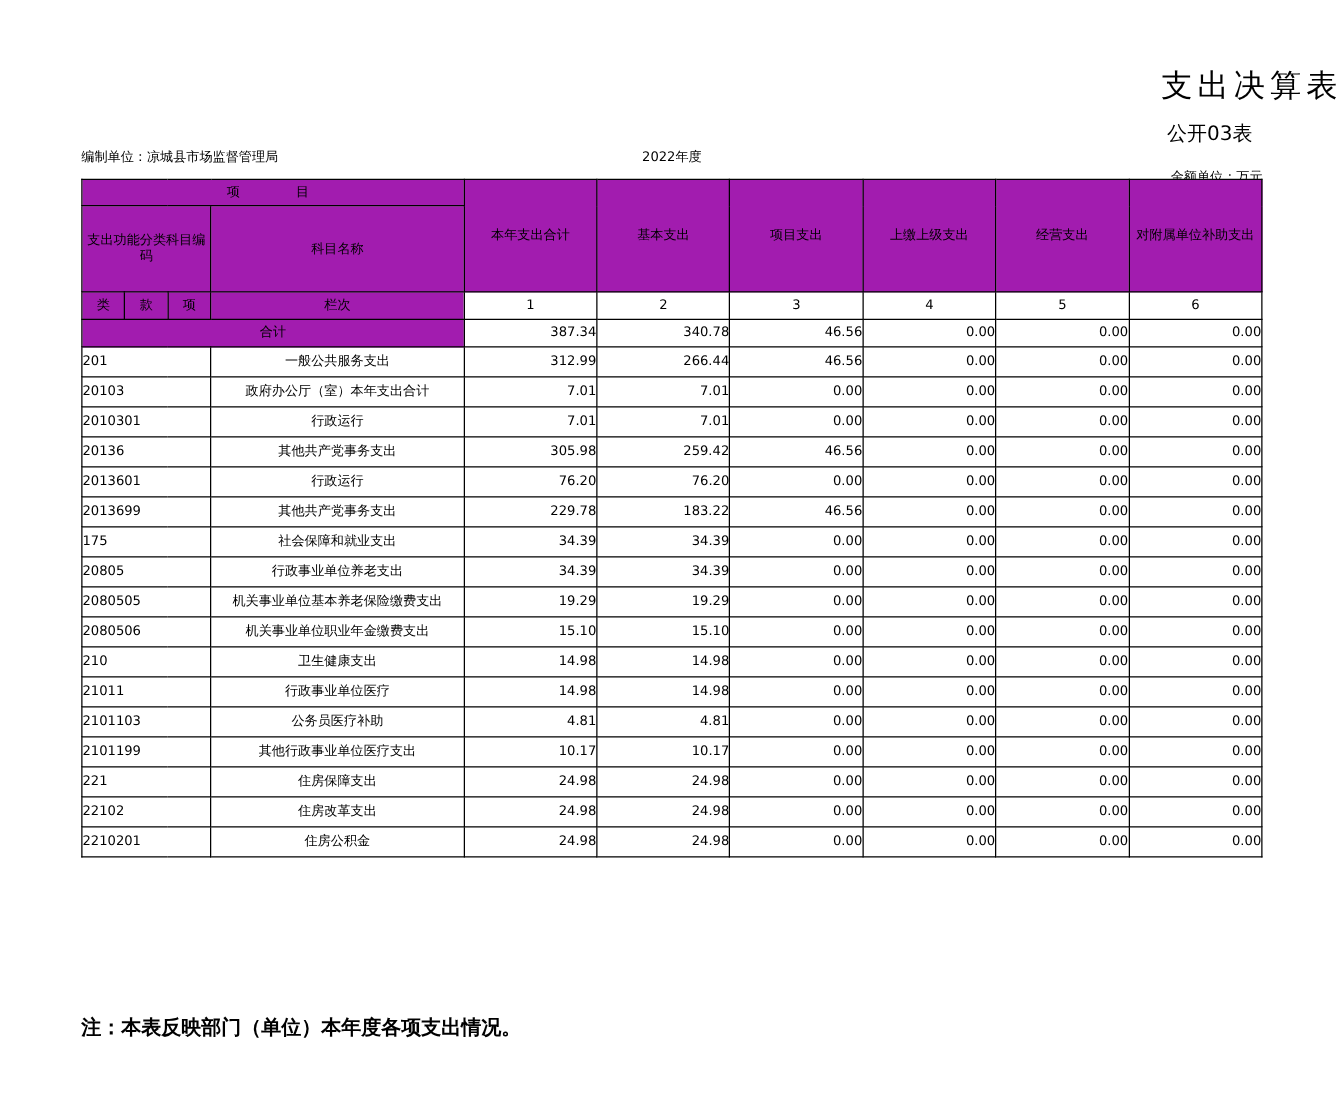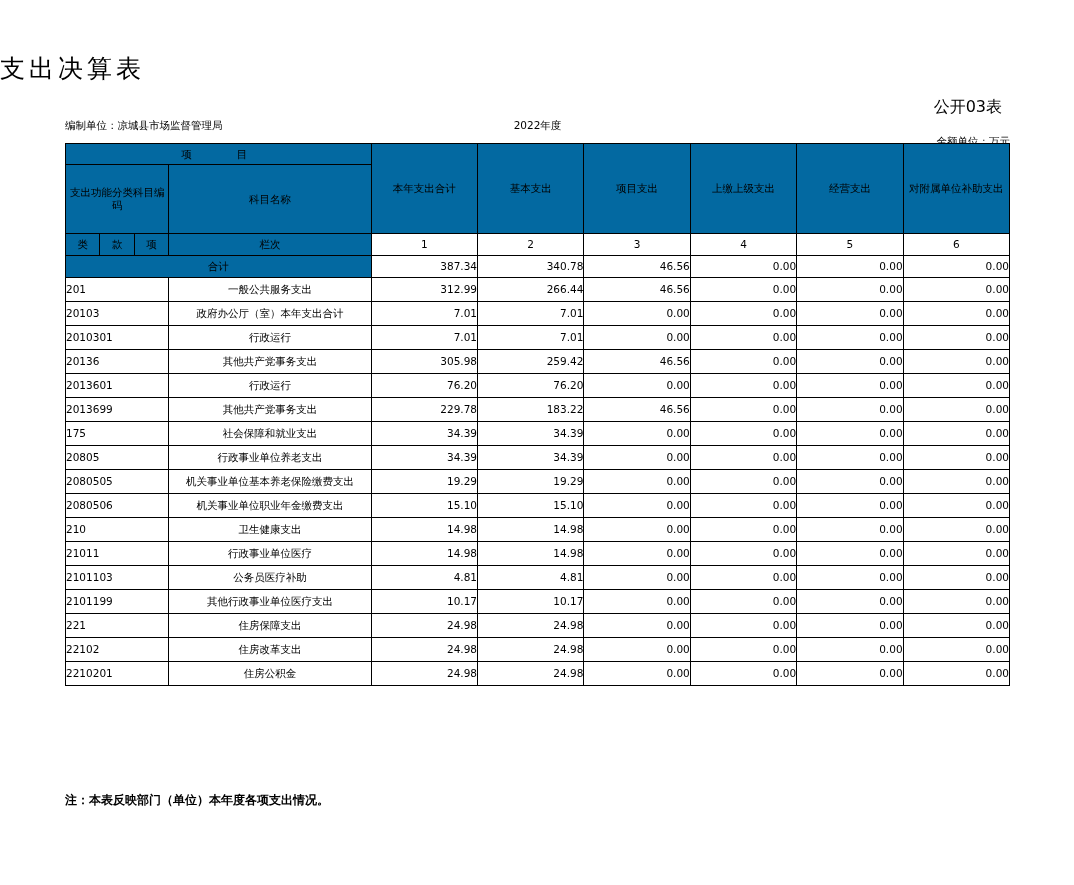--- a/index.html
+++ b/index.html
@@ -18,21 +18,21 @@
   .page {
     position: relative;
     width: 1074px;
     height: 885px;
   }
   .doc-title {
     position: absolute;
     top: 52px;
     left: 0;
     width: 1074px;
-    text-align: left;
+    text-align: right;
     font-size: 25px;
     letter-spacing: 4px;
     font-family: Liberation Mono, monospace;
     font-weight: normal;
   }
   .form-code {
     position: absolute;
     top: 97px;
     right: 72px;
     font-size: 16px;
@@ -74,21 +74,21 @@
   }
   table.main td, table.main th {
     border: 1px solid #000000;
     padding: 0;
     font-weight: normal;
     font-size: 10.5px;
     line-height: 1.2;
     vertical-align: middle;
   }
   .hdr {
-    background: #0369a1;
+    background: #a21caf;
     text-align: center;
   }
   .hdr-item {
     height: 20px;
     letter-spacing: 8px;
   }
   .hdr-tall {
     height: 68px;
     text-align: center;
   }
@@ -119,23 +119,23 @@
     height: 23px;
   }
   .num-cell {
     text-align: right;
     padding-right: 8px;
     height: 23px;
   }
   .indent1 { padding-left: 14px; }
   .note {
     position: absolute;
-    top: 792px;
+    top: 812px;
     left: 65px;
-    font-size: 12px;
+    font-size: 16px;
     font-weight: bold;
   }
 </style>
 </head>
 <body>
 
 <div class="page">
 
   <div class="doc-title">支出决算表</div>
 

